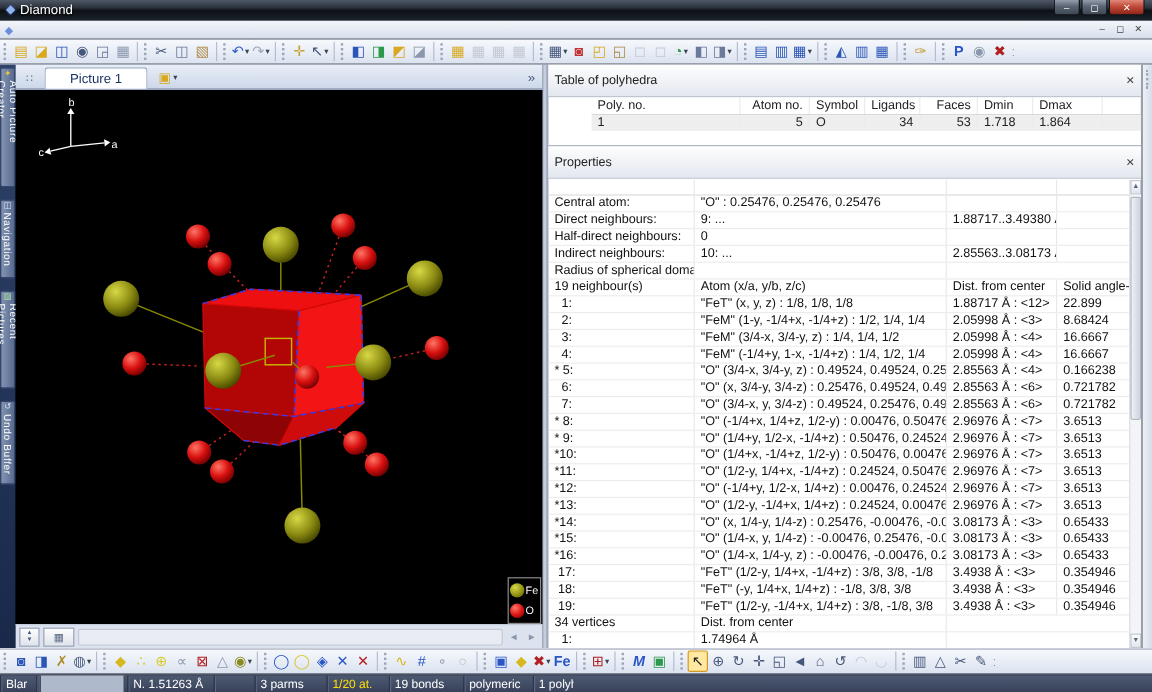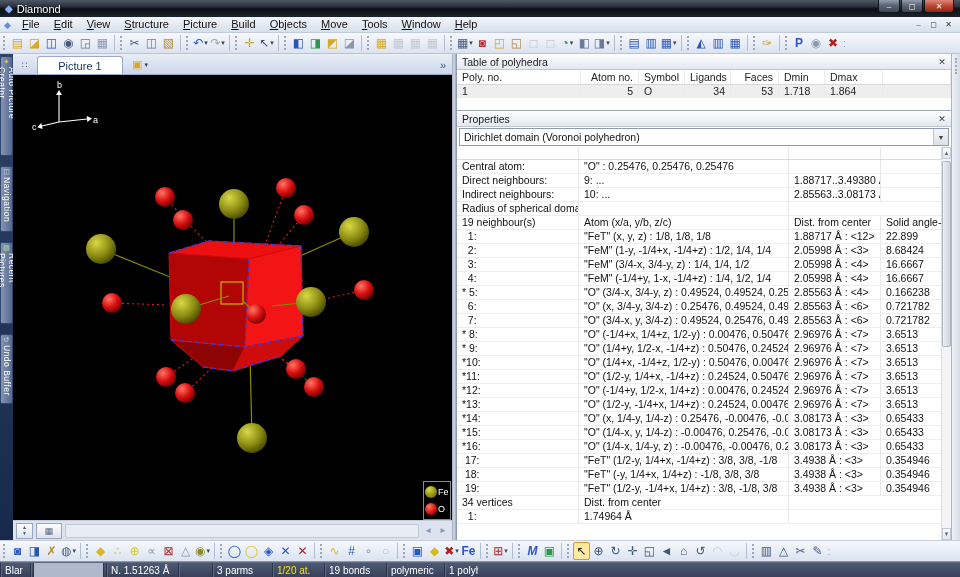--- a/index.html
+++ b/index.html
@@ -78,25 +78,25 @@
   .spin { width:17px; height:16px; background:linear-gradient(#fdfdfe,#dfe3ea); border:1px solid #9aa6ba;
     display:flex; flex-direction:column; align-items:center; justify-content:center; font-size:5px; color:#44567a; line-height:1.1; }
   .kbbtn { width:26px; height:16px; background:linear-gradient(#fdfdfe,#dfe3ea); border:1px solid #9aa6ba;
     display:flex; align-items:center; justify-content:center; font-size:9px; color:#5a6a85; }
   .htrack { flex:1; height:14px; background:#e9ecf2; border:1px solid #c2c8d4; border-radius:2px; }
   .harrow { font-size:8px; color:#8a97ad; padding:0 2px; }
 
   .splitter { width:4px; flex:none; background:#c6cedd; border-left:1px solid #aab4c6; border-right:1px solid #aab4c6; }
 
   .rightcol { width:495px; flex:none; display:flex; flex-direction:column; background:#fff; border-left:1px solid #8f9bb0; min-height:0; }
-  .panel-hdr { height:16px; flex:none; display:flex; align-items:center; font-size:10.5px; color:#222; padding:0 1px 0 5px;
+  .panel-hdr { height:27px; flex:none; display:flex; align-items:center; font-size:10.5px; color:#222; padding:0 1px 0 5px;
     background:linear-gradient(#fefefe,#e3e7ef); border-bottom:1px solid #c0c6d0; }
   .panel-hdr .x { margin-left:auto; width:16px; text-align:center; font-size:9px; color:#444; }
   .poly-cols, .poly-row { display:grid; grid-template-columns:124px 58px 46px 46px 48px 46px 58px 1fr;
-    font-size:10.5px; color:#222; }
+    font-size:10.5px; color:#222;margin-left:36px; }
   .poly-cols { height:15px; border-bottom:1px solid #d8d8d8; }
   .poly-cols > div, .poly-row > div { padding:0 5px; line-height:14px; border-right:1px solid #ebebeb; overflow:hidden; white-space:nowrap; }
   .poly-row { height:13px; background:#eeeeee; }
   .poly-row > div { line-height:12px; }
   .al-r { text-align:right; }
   .poly-empty { height:13px; border-bottom:1px solid #9aa4b4; }
 
   .props-panel { flex:1; display:flex; flex-direction:column; min-height:0; }
   .dropdown { height:18px; flex:none; margin:1px 2px 0 2px; border:1px solid #8f9bb0; background:#fff;
     display:flex; align-items:center; font-size:10.5px; color:#111; padding-left:4px; }
@@ -148,33 +148,20 @@
           <span>◻</span>
         </div>
       <div class="win-btn close">
           <span>✕</span>
         </div>
     </div>
   </div>
 
   <div class="menubar">
     <span class="mdi-icon">◆</span>
-    <span id="menu-items" style="display:flex">
-        <span class="menu-item">File</span>
-        <span class="menu-item">Edit</span>
-        <span class="menu-item">View</span>
-        <span class="menu-item">Structure</span>
-        <span class="menu-item">Picture</span>
-        <span class="menu-item">Build</span>
-        <span class="menu-item">Objects</span>
-        <span class="menu-item">Move</span>
-        <span class="menu-item">Tools</span>
-        <span class="menu-item">Window</span>
-        <span class="menu-item">Help</span>
-      </span>
     <div class="mdi-ctrls">
       <span class="mdi-btn">–</span>
       <span class="mdi-btn">◻</span>
       <span class="mdi-btn">✕</span>
     </div>
   </div>
 
   <div class="toolbar">
       <span class="tgrip"></span>
       <span class="tbtn">
@@ -484,42 +471,44 @@
             <div></div>
           </div>
         <div class="poly-empty"></div>
       </div>
 
       <div class="props-panel">
         <div class="panel-hdr">
           <span>Properties</span>
           <span class="x">✕</span>
         </div>
-        <div class="dropdown">
-          <span>Dirichlet domain (Voronoi polyhedron)</span>
-          <span class="db">▼</span>
-        </div>
         <div class="props-body">
           <div class="props-rows" id="props-rows">
               <div class="prow spacer">
                 <div></div>
                 <div></div>
                 <div></div>
                 <div></div>
               </div>
               <div class="prow">
                 <div>Central atom:</div>
                 <div>"O" : 0.25476, 0.25476, 0.25476</div>
                 <div></div>
                 <div></div>
               </div>
               <div class="prow">
                 <div>Direct neighbours:</div>
                 <div>9: ...</div>
                 <div>1.88717..3.49380 Å</div>
+                <div></div>
+              </div>
+              <div class="prow">
+                <div>Half-direct neighbours:</div>
+                <div>0</div>
+                <div></div>
                 <div></div>
               </div>
               <div class="prow">
                 <div>Indirect neighbours:</div>
                 <div>10: ...</div>
                 <div>2.85563..3.08173 Å</div>
                 <div></div>
               </div>
               <div class="prow">
                 <div>Radius of spherical domain:</div>

